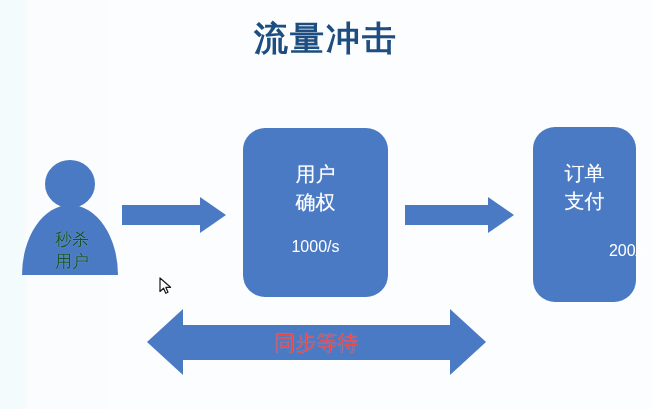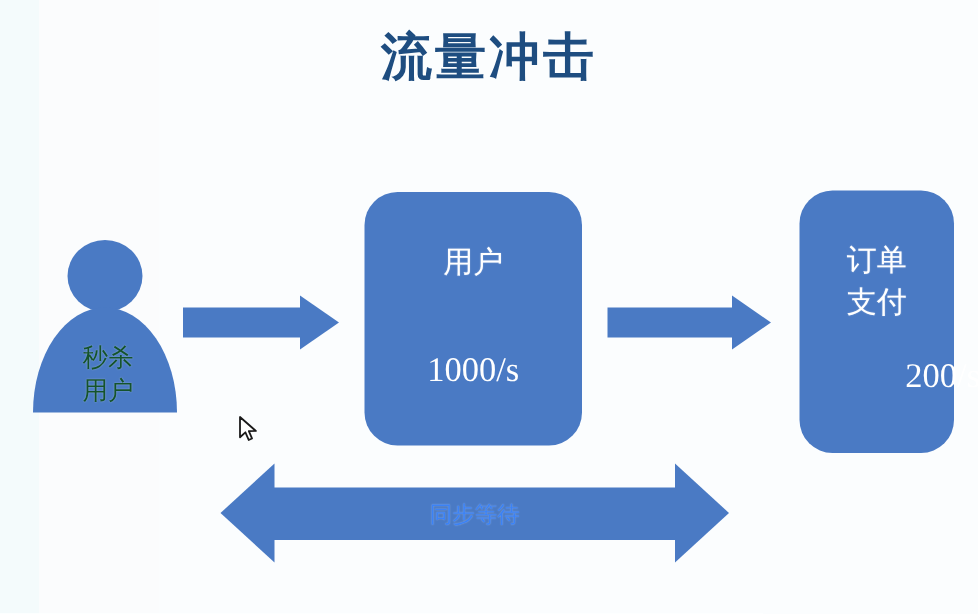--- a/index.html
+++ b/index.html
@@ -129,23 +129,23 @@
     line-height: 28px;
     font-family: "DejaVu Serif", "Liberation Serif", serif;
     text-shadow: 0 0 1px rgba(255,255,255,0.45);
   }
   .proc-box .cn-title div { white-space: nowrap; }
   .proc-box .rate {
     position: absolute;
     left: 0;
     width: 100%;
     text-align: center;
-    font-size: 23px;
+    font-size: 16px;
     line-height: 28px;
-    font-family: Liberation Serif, serif;
+    font-family: Liberation Sans, sans-serif;
     white-space: nowrap;
   }
 
   #box1 { left: 243px; top: 128px; width: 145px; height: 169px; }
   #box1 .cn-title { top: 32px; }
   #box1 .rate { top: 105px; }
 
   #box2 { left: 533px; top: 127px; width: 103px; height: 175px; }
   #box2 .cn-title { top: 32px; }
   #box2 .rate { top: 110px; margin-left: 44px; }
@@ -183,22 +183,22 @@
     border-top: 33.5px solid transparent;
     border-bottom: 33.5px solid transparent;
     border-left: 36px solid #4a7ac4;
   }
   #bi-arrow .bi-label {
     position: absolute;
     left: 0;
     top: 20px;
     width: 339px;
     text-align: center;
-    color: #3b82f6;
-    font-size: 15px;
+    color: #ef4444;
+    font-size: 21px;
     line-height: 28px;
     font-family: "DejaVu Serif", "Liberation Serif", serif;
     white-space: nowrap;
     text-shadow: 0 0 1px rgba(255,255,255,0.4);
   }
 
   
   #cursor {
     position: absolute;
     left: 159px;
@@ -227,20 +227,21 @@
   </div>
 
   <div id="arrow1" class="h-arrow">
     <div class="shaft"></div>
     <div class="head"></div>
   </div>
 
   <div id="box1" class="proc-box">
     <div class="cn-title">
       <div>用户</div>
+      <div>确权</div>
     </div>
     <div class="rate">1000/s</div>
   </div>
 
   <div id="arrow2" class="h-arrow">
     <div class="shaft"></div>
     <div class="head"></div>
   </div>
 
   <div id="box2" class="proc-box">

